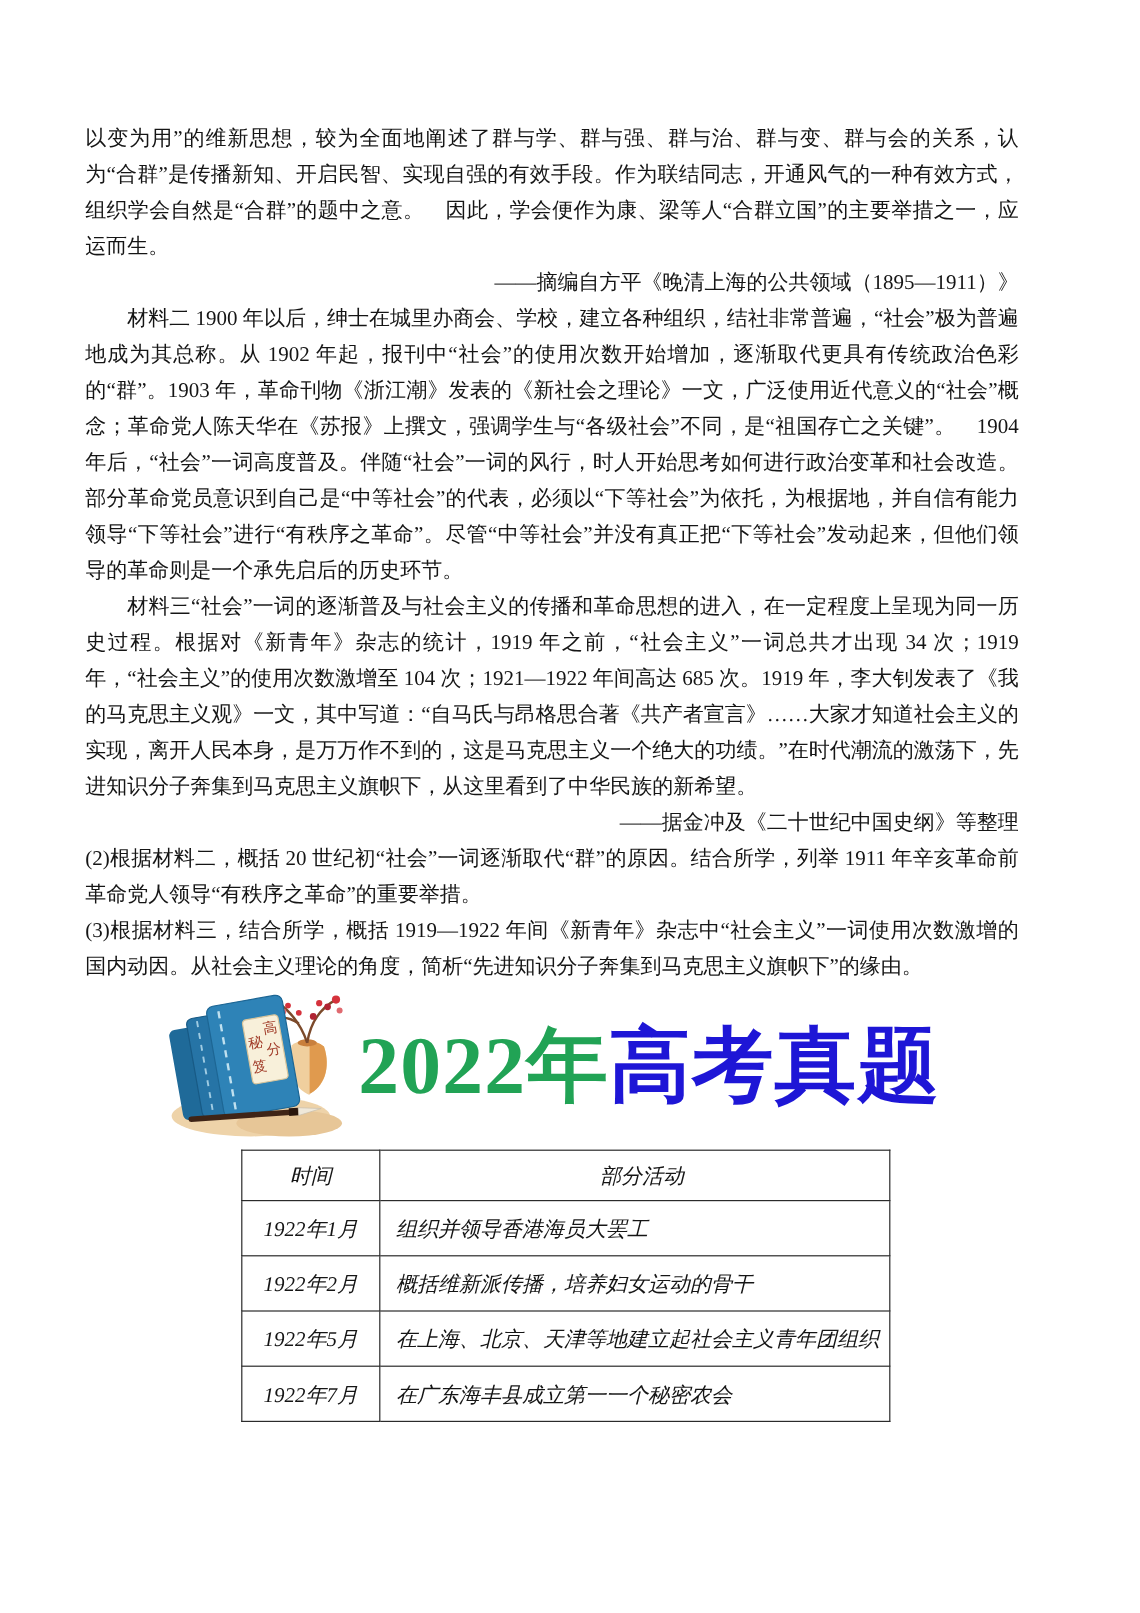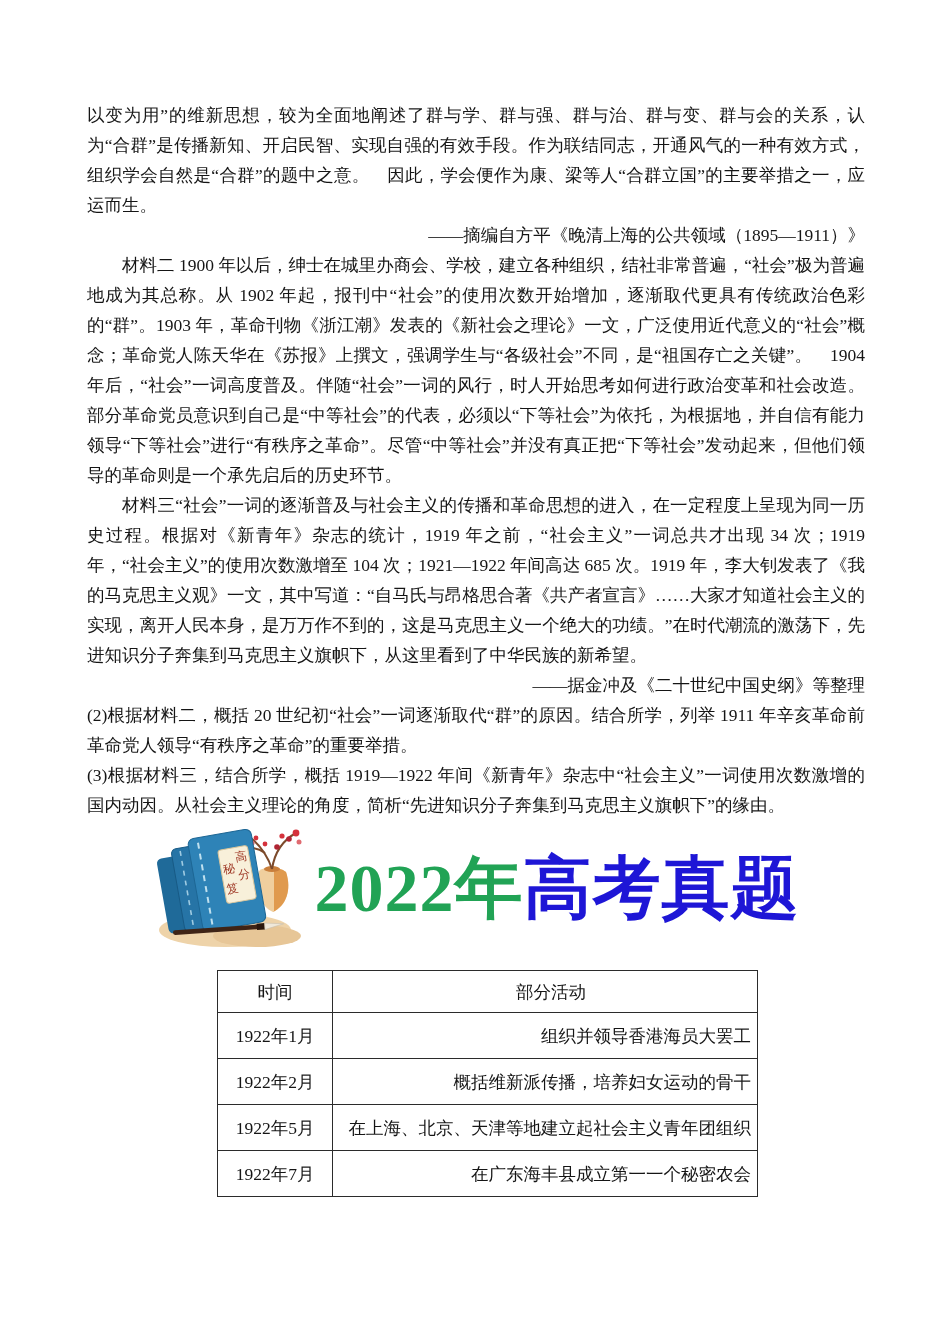--- a/index.html
+++ b/index.html
@@ -6,21 +6,21 @@
   .page{
     position:relative;
     width:950px;height:1344px;
     background:#ffffff;
     overflow:hidden;
     font-family:"Liberation Serif","DejaVu Serif",serif;
     color:#151515;
   }
   .content{
     position:absolute;
-    left:87px;top:100px;
+    left:71px;top:100px;
     width:778px;
   }
   .para{
     margin:0;
     font-size:17.5px;
     line-height:30px;
     text-align:justify;
     text-justify:inter-ideograph;
   }
   .indent{text-indent:2em;}
@@ -58,37 +58,38 @@
   
   .exam-line{
     margin:10px 0 0 -19px;
     font-size:17.5px;
     line-height:30px;
   }
   .exam-num{margin-right:12px;}
   .exam-tag{color:#4273b9;font-weight:bold;margin-right:4px;}
   
   .activities-table{
-    margin:20px 0 0 130px;
+    margin:8px 0 0 130px;
     border-collapse:collapse;
+    font-style:italic;
   }
   .activities-table td{
     border:1.5px solid #2b2b2b;
     font-size:17.5px;
     line-height:22px;
     vertical-align:middle;
   }
   .activities-table td.c1{
     width:112px;
     text-align:center;
     height:43px;
   }
   .activities-table td.c2{
     width:400px;
-    text-align:right;
+    text-align:left;
     padding-left:13px;
     padding-right:6px;
     height:43px;
   }
   .activities-table tr.hdr td{height:39px;}
   .activities-table tr.hdr td.c2{text-align:center;padding-left:18px;}
 </style>
 </head>
 <body>
 

